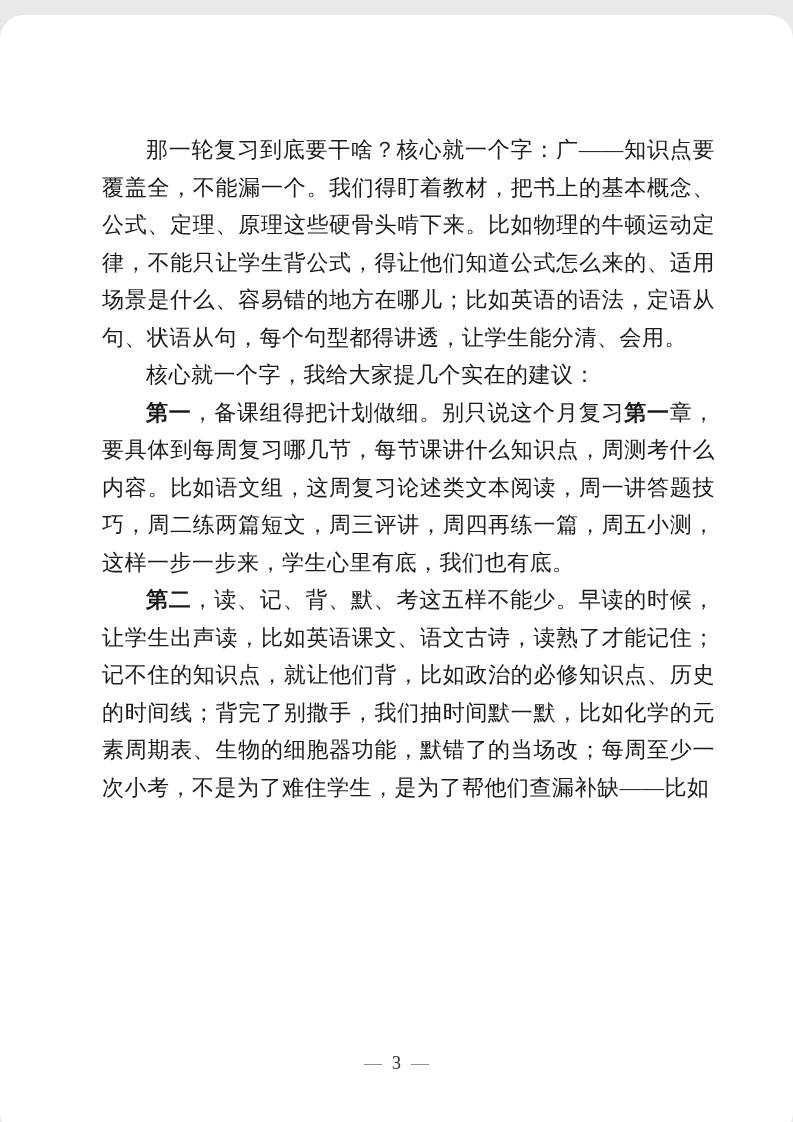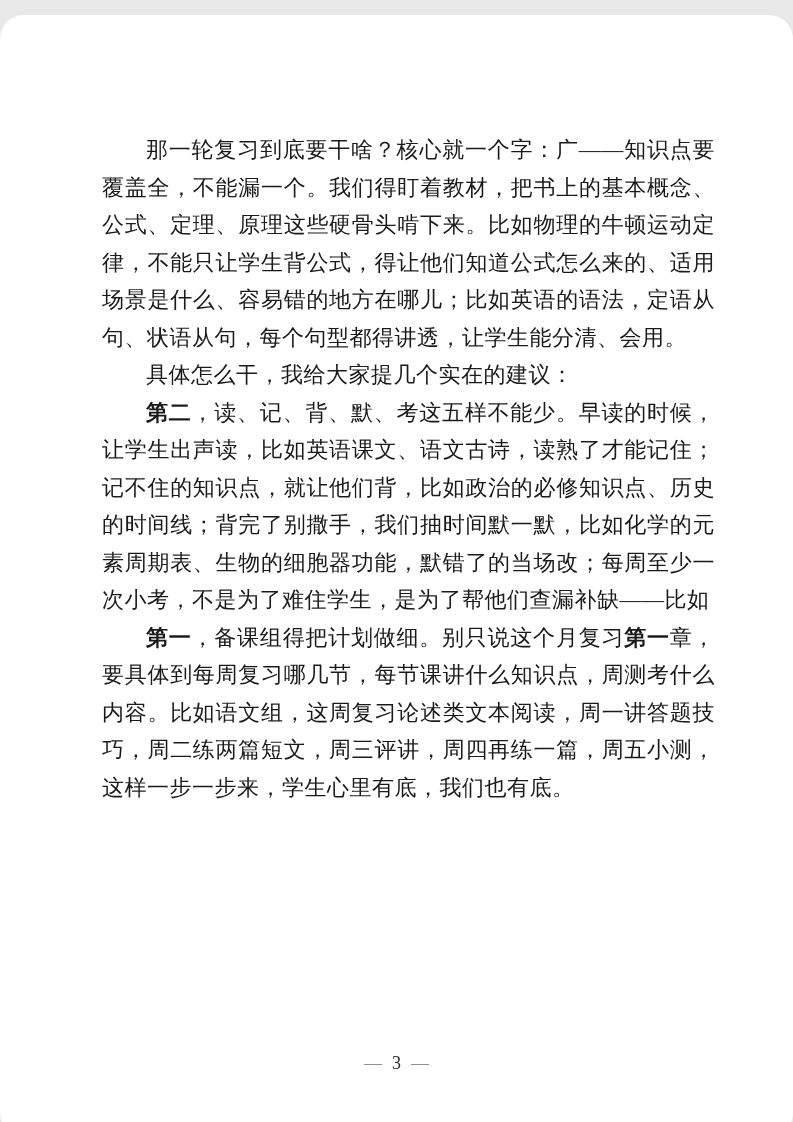--- a/index.html
+++ b/index.html
@@ -54,20 +54,20 @@
   .footer .num {
     color: #2a2a2a;
   }
 </style>
 </head>
 <body>
 
 <div class="page">
   <div class="doc-body" id="doc-body">
       <p><span>那一轮复习到底要干啥？核心就一个字：广——知识点要覆盖全，不能漏一个。我们得盯着教材，把书上的基本概念、公式、定理、原理这些硬骨头啃下来。比如物理的牛顿运动定律，不能只让学生背公式，得让他们知道公式怎么来的、适用场景是什么、容易错的地方在哪儿；比如英语的语法，定语从句、状语从句，每个句型都得讲透，让学生能分清、会用。</span></p>
-      <p><span>具体怎么干，我给大家提几个实在的建议：</span></p>
+      <p><span>核心就一个字，我给大家提几个实在的建议：</span></p>
+      <p><span class="bold">第一</span><span>，备课组得把计划做细。别只说这个月复习</span><span class="bold">第一</span><span>章，要具体到每周复习哪几节，每节课讲什么知识点，周测考什么内容。比如语文组，这周复习论述类文本阅读，周一讲答题技巧，周二练两篇短文，周三评讲，周四再练一篇，周五小测，这样一步一步来，学生心里有底，我们也有底。</span></p>
       <p><span class="bold">第二</span><span>，读、记、背、默、考这五样不能少。早读的时候，让学生出声读，比如英语课文、语文古诗，读熟了才能记住；记不住的知识点，就让他们背，比如政治的必修知识点、历史的时间线；背完了别撒手，我们抽时间默一默，比如化学的元素周期表、生物的细胞器功能，默错了的当场改；每周至少一次小考，不是为了难住学生，是为了帮他们查漏补缺——比如</span></p>
-      <p><span class="bold">第一</span><span>，备课组得把计划做细。别只说这个月复习</span><span class="bold">第一</span><span>章，要具体到每周复习哪几节，每节课讲什么知识点，周测考什么内容。比如语文组，这周复习论述类文本阅读，周一讲答题技巧，周二练两篇短文，周三评讲，周四再练一篇，周五小测，这样一步一步来，学生心里有底，我们也有底。</span></p>
     </div>
   <div class="footer">
     <span class="dash">—</span><span class="num">3</span><span class="dash">—</span>
   </div>
 </div>
 
 </body></html>

